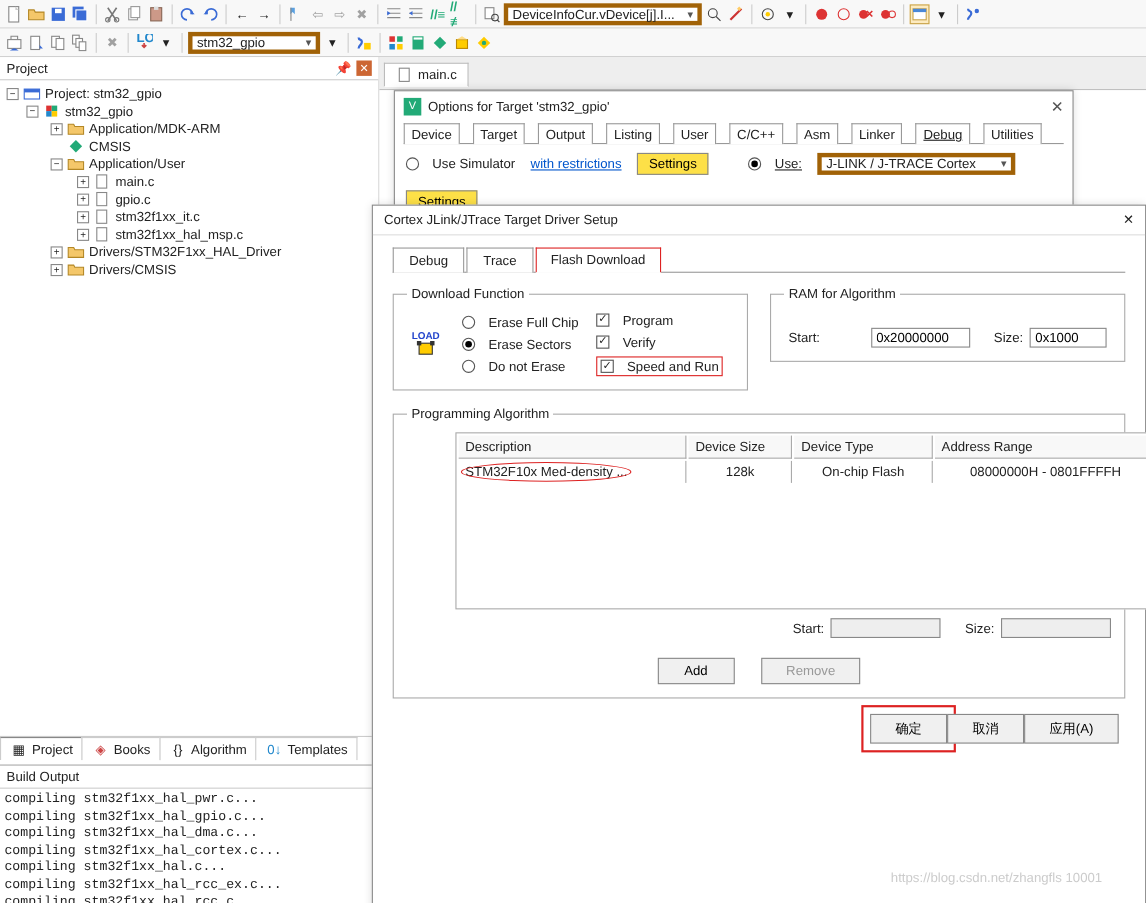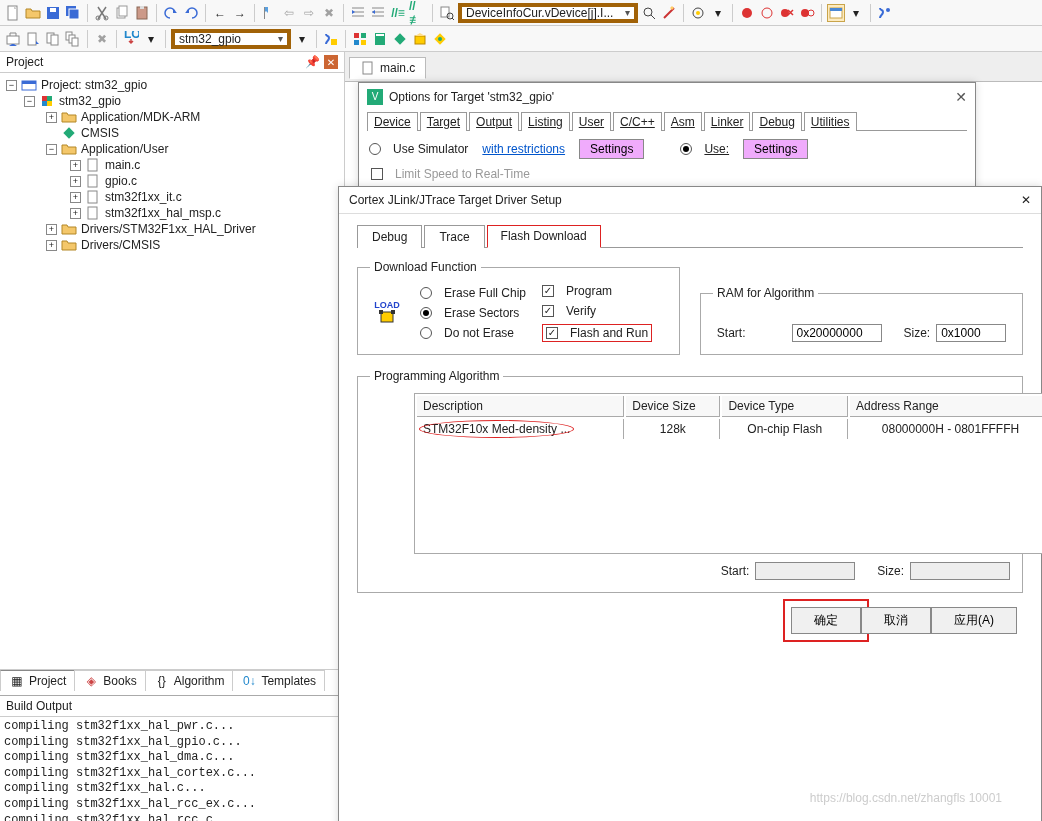--- a/index.html
+++ b/index.html
@@ -37,29 +37,29 @@
 
   .build-output-wrap { position: absolute; left: 0; bottom: 0; width: 100%; border-top: 1px solid #aaa; background: #fff; }
   .build-title { padding: 3px 6px; border-bottom: 1px solid #ccc; font-weight: normal; }
   .build-lines { font-family: "Courier New", monospace; font-size: 12px; padding: 2px 4px; line-height: 1.3; white-space: pre; height: 104px; overflow: hidden; }
 
   
   .dialog { position: absolute; background: #fff; border: 1px solid #888; box-shadow: 0 0 8px rgba(0,0,0,.15); }
   .dialog.options { left: 358px; top: 82px; width: 618px; }
   .dlg-title { display: flex; align-items: center; justify-content: space-between; padding: 6px 8px; font-size: 13px; }
   .dlg-title .x { font-size: 14px; color: #555; cursor: pointer; }
-  .opt-tabs { display: flex; gap: 2px; padding: 0 8px; align-items: center; text-decoration: underline; }
+  .opt-tabs { display: flex; gap: 12px; padding: 0 8px; align-items: center; }
   .opt-tab { border: 1px solid #999; border-bottom: none; padding: 2px 6px; font-size: 12px; background: #fff; cursor: pointer; position: relative; top: 1px;}
   .opt-tab.active { text-decoration: underline; }
   .opt-tabline { border-bottom: 1px solid #999; margin: 0 8px; }
   .opt-body { padding: 8px 10px; display: flex; gap: 14px; align-items: center; flex-wrap: wrap; }
   .radio { width: 12px; height: 12px; border: 1px solid #555; border-radius: 50%; display: inline-block; margin-right: 4px; position: relative;}
   .radio.checked::after { content: ""; width: 6px; height: 6px; background: #000; border-radius: 50%; position: absolute; left: 2px; top: 2px;}
   .link { color: #0055cc; text-decoration: underline; cursor: pointer; }
-  .btn { border: 1px solid #888; padding: 2px 10px; background: #f0abfc; cursor: pointer; }
+  .btn { border: 1px solid #888; padding: 2px 10px; background: #fde047; cursor: pointer; }
 
   
   .dialog.cortex { left: 338px; top: 186px; width: 704px; height: 791px; }
   .cortex-title { padding: 6px 10px; border-bottom: 1px solid #ddd; display: flex; justify-content: space-between; align-items: center; font-size: 13px;}
   .cortex-tabs-row { padding: 10px 18px 0; display: flex; gap: 2px; }
   .ctab { border: 1px solid #999; border-bottom: none; padding: 4px 14px; cursor: pointer; background: #fff; position: relative; top: 1px; }
   .ctab.active { border-bottom: 1px solid #fff; }
   .ctab-highlight { border: 1px solid #d22; padding: 3px 13px; }
   .cortex-body { border-top: 1px solid #999; margin: 0 18px; padding-top: 12px; }
   fieldset { border: 1px solid #aaa; padding: 10px 12px 12px; margin: 0; }
@@ -515,20 +515,23 @@
         <span class="radio"></span>
         <span>Use Simulator</span>
       </label>
     <a class="link">with restrictions</a>
     <button class="btn">Settings</button>
     <span style="width:8px"></span>
     <label class="row">
         <span class="radio checked"></span>
         <span style="text-decoration:underline">Use:</span>
       </label>
+    <div class="dropdown-field" style="min-width:180px">
+        <span>J-LINK / J-TRACE Cortex</span>
+      </div>
     <button class="btn">Settings</button>
   </div>
   <div style="padding:0 12px 8px">
       <label class="row">
         <span class="chk"></span>
         <span style="color:#999">Limit Speed to Real-Time</span>
       </label>
     </div>
 </div>
 
@@ -536,21 +539,21 @@
   <div class="cortex-title">
     <span>Cortex JLink/JTrace Target Driver Setup</span>
     <span class="x">✕</span>
   </div>
   <div class="cortex-tabs-row">
     <div class="ctab">Debug</div>
     <div class="ctab">Trace</div>
     <div class="ctab active ctab-highlight">Flash Download</div>
   </div>
   <div class="cortex-body">
-    <div class="row" style="gap:20px; align-items:flex-end">
+    <div class="row" style="gap:20px; align-items:flex-start">
       <fieldset style="flex:1">
         <legend>Download Function</legend>
         <div class="row" style="gap:16px">
           <div style="width:34px;height:34px;display:flex;flex-direction:column;align-items:center;justify-content:center;">
               <span style="font-size:9px;font-weight:bold;color:#24c">LOAD</span>
               <svg width="20" height="16">
                 <rect x="4" y="2" width="12" height="10" fill="#fc0" stroke="#333"></rect>
                 <rect x="2" y="0" width="4" height="4" fill="#333"></rect>
                 <rect x="14" y="0" width="4" height="4" fill="#333"></rect>
               </svg>
@@ -573,21 +576,21 @@
             <label class="row">
                 <span class="chk checked"></span>
                 <span>Program</span>
               </label>
             <label class="row">
                 <span class="chk checked"></span>
                 <span>Verify</span>
               </label>
             <label class="row red-box">
                 <span class="chk checked"></span>
-                <span>Flash and Run</span>
+                <span>Speed and Run</span>
               </label>
           </div>
         </div>
       </fieldset>
       <fieldset style="flex:1">
         <legend>RAM for Algorithm</legend>
         <div class="row" style="margin-top:14px; justify-content:center; gap:6px">
           <span>Start:</span>
           <input class="inp" style="width: 90px; margin-left: 40px;" value="0x20000000">
           <span style="width:10px"></span>
@@ -620,20 +623,24 @@
             </tr>
         </tbody>
       </table>
       <div class="row" style="justify-content:flex-end; gap:6px; margin-top:8px">
         <span>Start:</span>
         <input class="inp" style="width: 100px; background: rgb(238, 238, 238);" disabled="">
         <span style="width:10px"></span>
         <span>Size:</span>
         <input class="inp" style="width: 100px; background: rgb(238, 238, 238);" disabled="">
       </div>
+      <div class="row" style="justify-content:center; gap:24px; margin-top:18px">
+        <button class="dlg-btn">Add</button>
+        <button class="dlg-btn" style="color:#999">Remove</button>
+      </div>
     </fieldset>
   </div>
 
   <svg class="arrow" style="right:195px; bottom:50px" viewBox="0 0 90 70">
     <line x1="85" y1="5" x2="15" y2="60"></line>
     <polygon points="15,60 28,48 22,44"></polygon>
   </svg>
 
   <div class="dlg-buttons">
     <button class="dlg-btn ok-highlight">确定</button>

